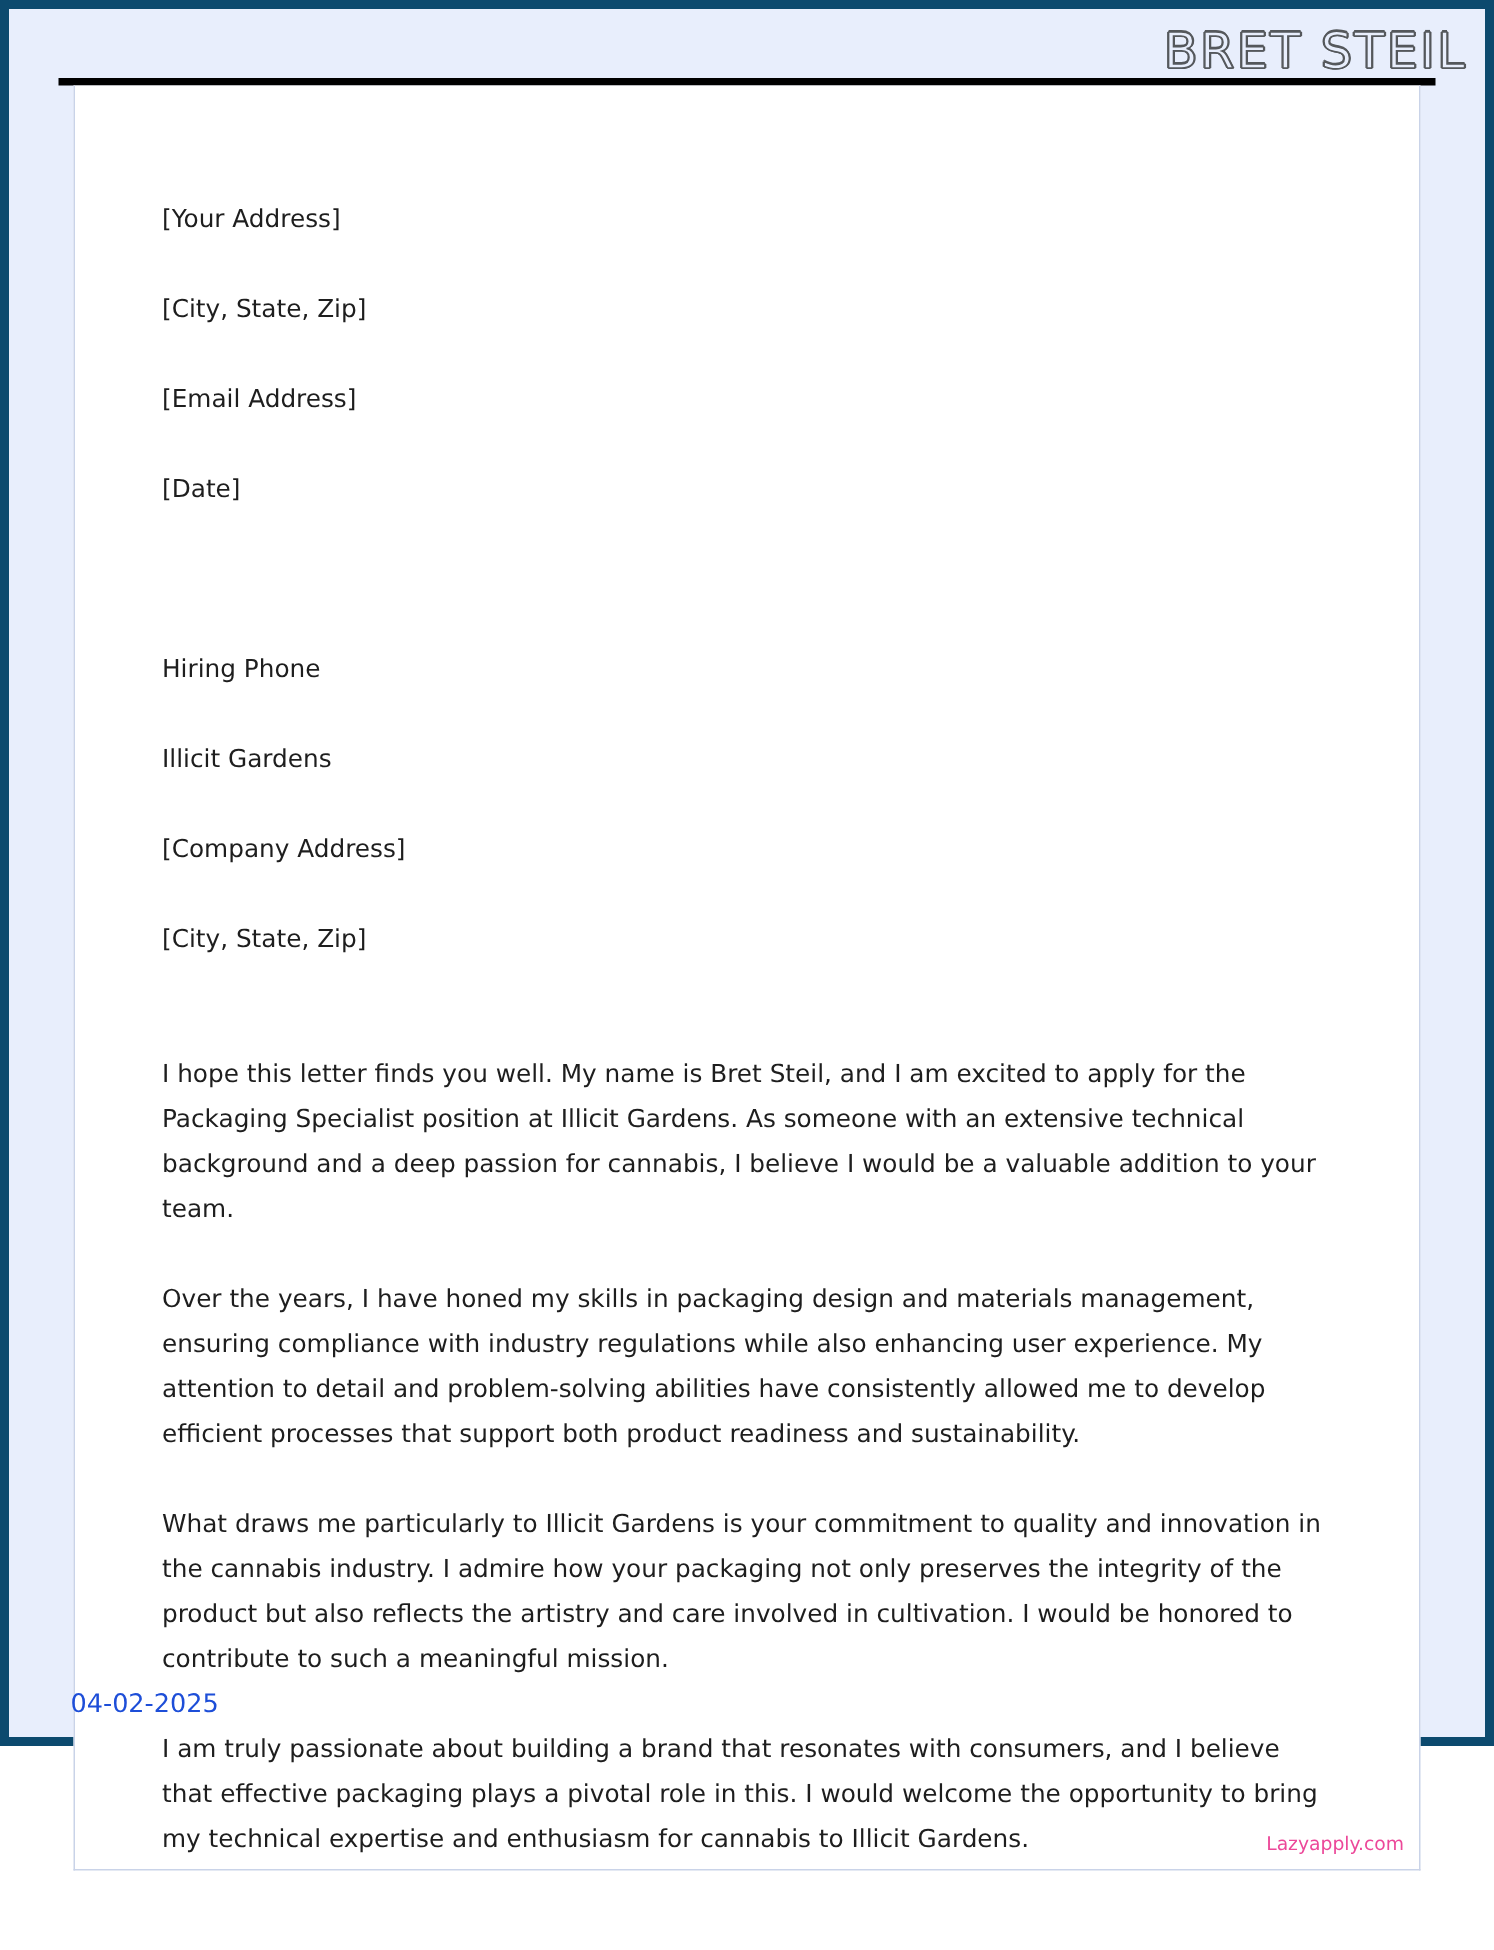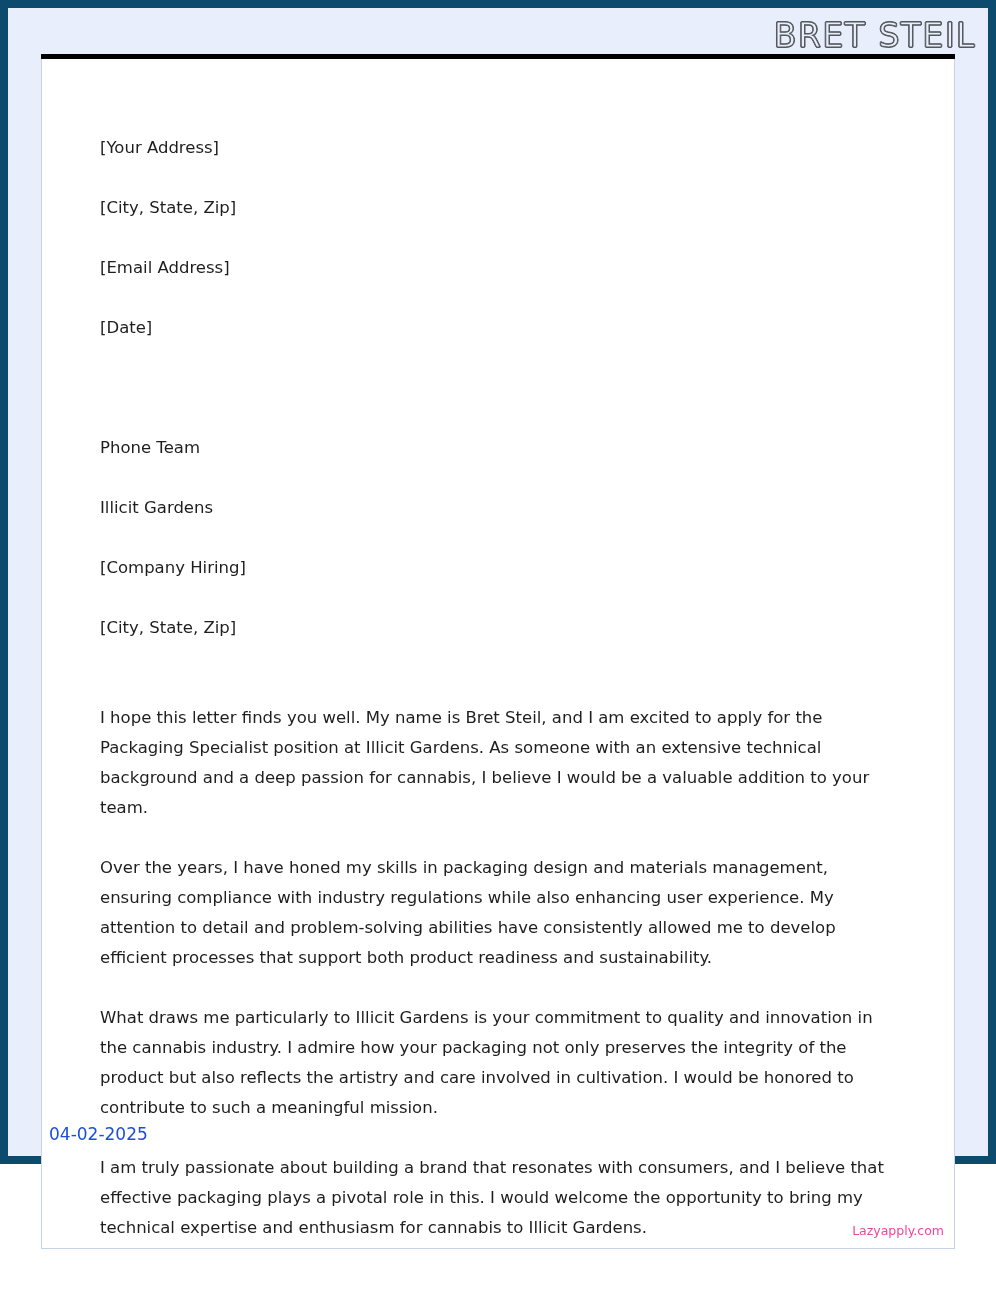--- a/index.html
+++ b/index.html
@@ -13,21 +13,21 @@
     height: 1300px;
     font-family: "DejaVu Sans", sans-serif;
     overflow: hidden;
   }
 
   .page {
     position: relative;
     width: 996px;
     height: 1164px;
     background: #e8eefc;
-    border: 8px solid #0c4a6e;
+    border: 6px solid #0c4a6e;
     padding: 0;
   }
 
   .header {
     position: relative;
     height: 46px;
     display: flex;
     align-items: flex-end;
     justify-content: flex-end;
     padding: 0 12px 2px 0;
@@ -47,21 +47,21 @@
   }
 
   .rule {
     height: 5px;
     background: #000000;
     margin: 0 33px 0 33px;
   }
 
   .sheet {
     position: relative;
-    margin: 0 33px;
+    margin: 0 43px;
     height: 1190px;
     background: #ffffff;
     border: 1px solid #c9d3e8;
     border-top: none;
     padding: 44px 62px 0 58px;
   }
 
   .letter {
     font-size: 16.5px;
     line-height: 30px;
@@ -115,23 +115,23 @@
     <div class="letter">
 
       <div class="block">
         <span class="addr-line">[Your Address]</span>
         <span class="addr-line">[City, State, Zip]</span>
         <span class="addr-line">[Email Address]</span>
         <span class="addr-line">[Date]</span>
       </div>
 
       <div class="block">
-        <span class="addr-line">Phone Team</span>
+        <span class="addr-line">Hiring Phone</span>
         <span class="addr-line">Illicit Gardens</span>
-        <span class="addr-line">[Company Hiring]</span>
+        <span class="addr-line">[Company Address]</span>
         <span class="addr-line">[City, State, Zip]</span>
       </div>
 
 
       <p class="para">I hope this letter finds you well. My name is Bret Steil, and I am excited to apply for the Packaging Specialist position at Illicit Gardens. As someone with an extensive technical background and a deep passion for cannabis, I believe I would be a valuable addition to your team.</p>
       <p class="para">Over the years, I have honed my skills in packaging design and materials management, ensuring compliance with industry regulations while also enhancing user experience. My attention to detail and problem-solving abilities have consistently allowed me to develop efficient processes that support both product readiness and sustainability.</p>
       <p class="para">What draws me particularly to Illicit Gardens is your commitment to quality and innovation in the cannabis industry. I admire how your packaging not only preserves the integrity of the product but also reflects the artistry and care involved in cultivation. I would be honored to contribute to such a meaningful mission.</p>
       <p class="para">I am truly passionate about building a brand that resonates with consumers, and I believe that effective packaging plays a pivotal role in this. I would welcome the opportunity to bring my technical expertise and enthusiasm for cannabis to Illicit Gardens.</p>
 
     </div>

